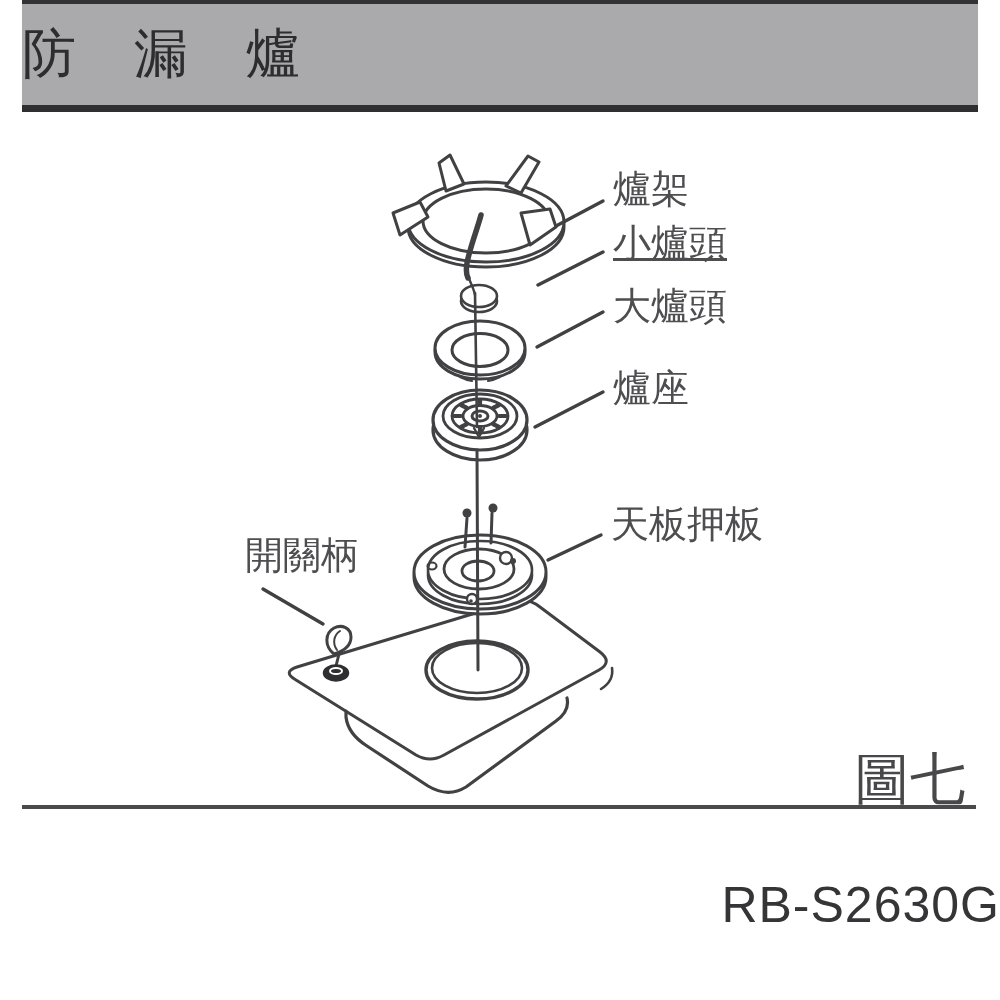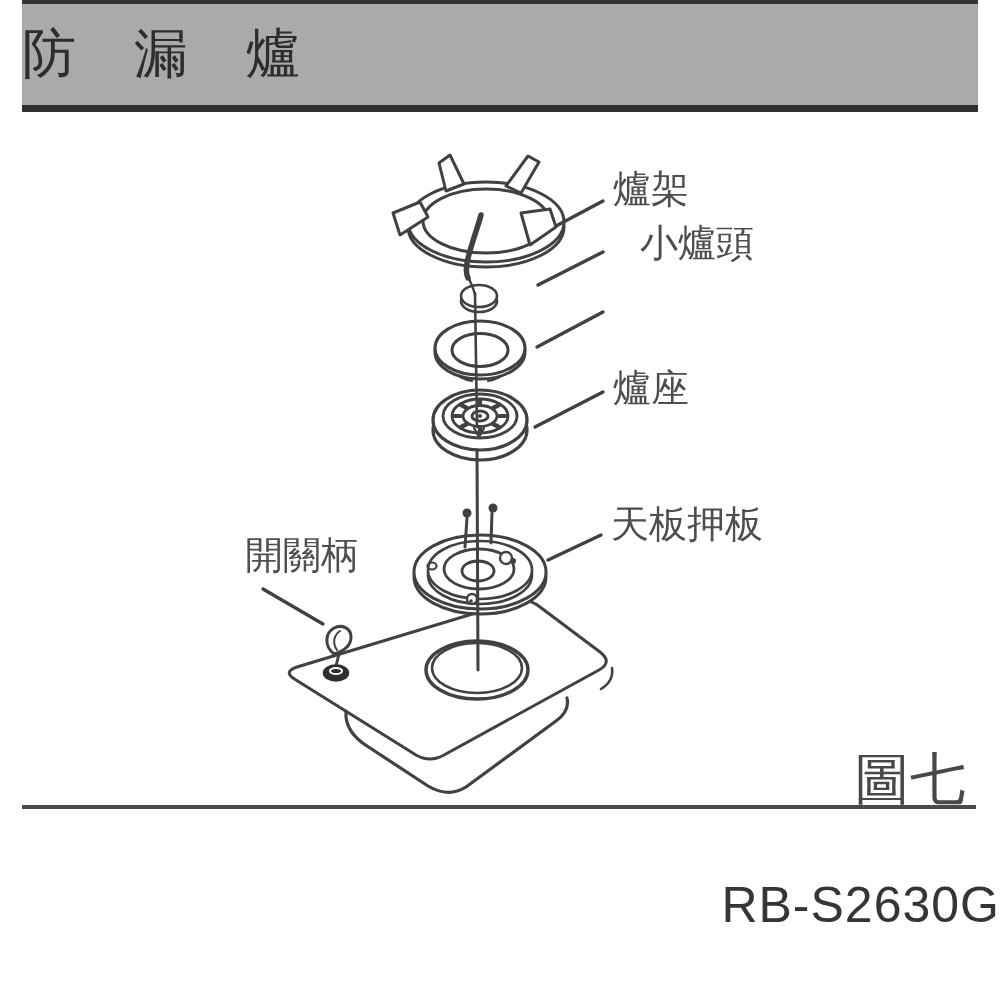--- a/index.html
+++ b/index.html
@@ -28,21 +28,21 @@
   
   #diagram-svg{position:absolute;left:0;top:0;width:1000px;height:1000px;}
   .part-label{
     position:absolute;
     font-size:38px;
     line-height:1.05;
     color:#4e4e50;
     white-space:nowrap;
   }
   #label-grate           {left:613px;top:170px;}
-  #label-small-head      {left:640px;top:224px;}
+  #label-small-head      {left:613px;top:224px;text-decoration:underline;}
   #label-large-head      {left:613px;top:287px;}
   #label-seat            {left:613px;top:369px;}
   #label-press-plate     {left:611px;top:505px;}
   #label-switch-handle   {left:245px;top:536px;}
   #figure-number{
     position:absolute;left:854px;top:742px;
     font-size:56px;color:#48484a;white-space:nowrap;
   }
   
   #divider{
@@ -165,20 +165,21 @@
       <line x1="538" y1="285" x2="603" y2="252"></line>
       <line x1="537" y1="347" x2="603" y2="312"></line>
       <line x1="535" y1="427" x2="603" y2="392"></line>
       <line x1="548" y1="560" x2="601" y2="535"></line>
       <line x1="263" y1="589" x2="323" y2="624"></line>
     </g>
   </svg>
 
   <div class="part-label" id="label-grate">爐架</div>
   <div class="part-label" id="label-small-head">小爐頭</div>
+  <div class="part-label" id="label-large-head">大爐頭</div>
   <div class="part-label" id="label-seat">爐座</div>
   <div class="part-label" id="label-press-plate">天板押板</div>
   <div class="part-label" id="label-switch-handle">開關柄</div>
 
   <div id="figure-number">圖七</div>
 
   <div id="divider"></div>
   <div id="model-number">RB-S2630G</div>
 
 </div>

